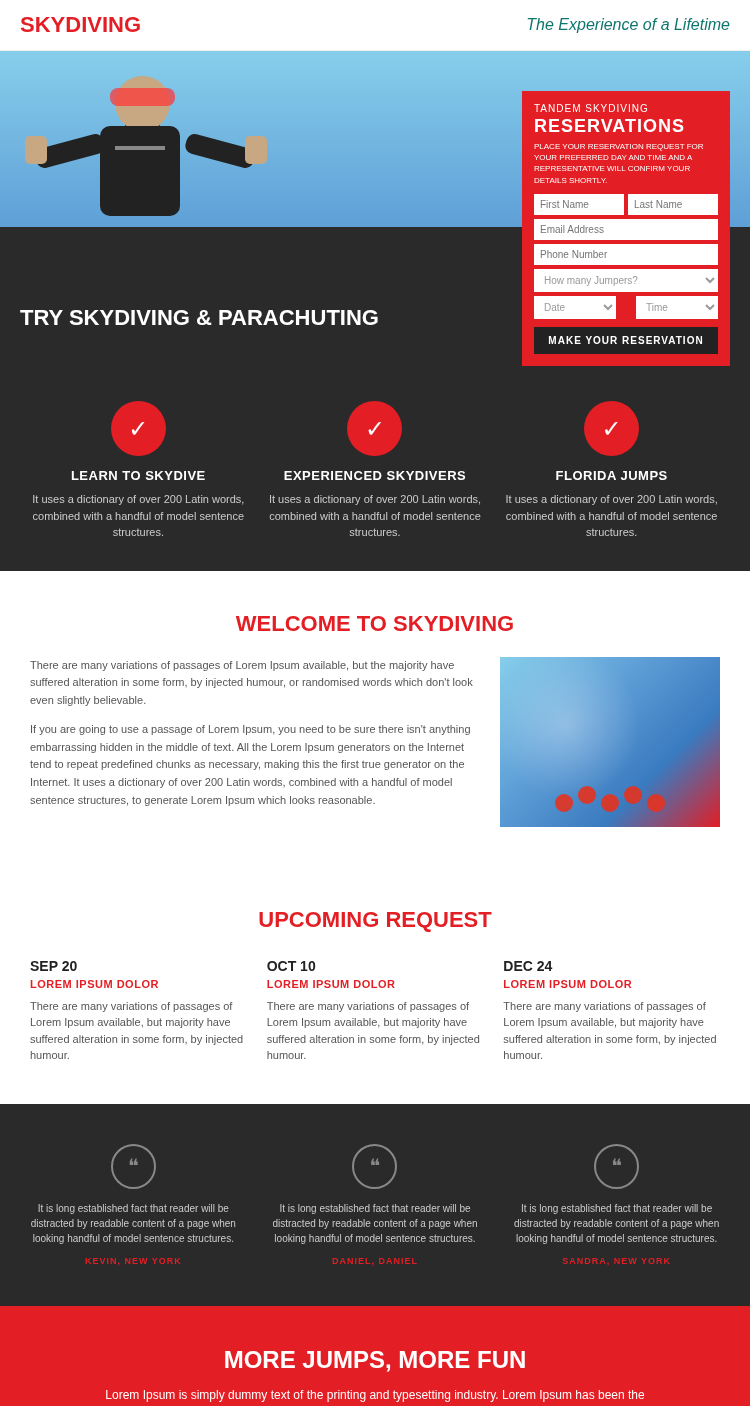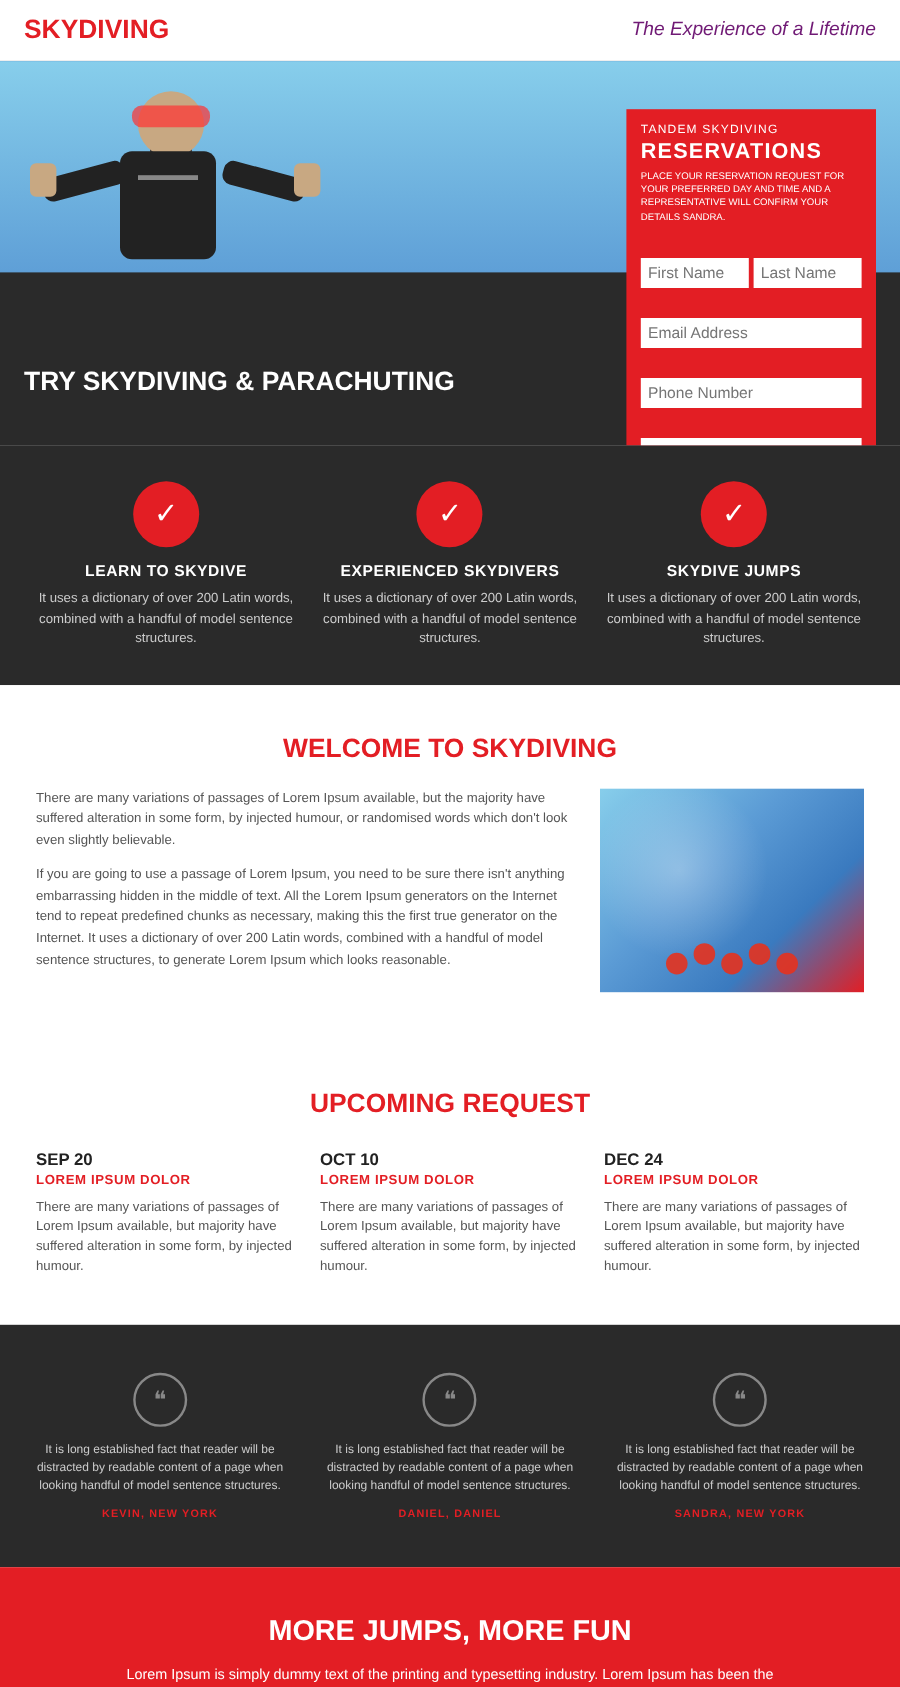--- a/index.html
+++ b/index.html
@@ -9,21 +9,21 @@
     .header {
       display: flex;
       justify-content: space-between;
       align-items: center;
       padding: 12px 20px;
       background: #fff;
       border-bottom: 1px solid #eee;
     }
     .logo { font-size: 22px; font-weight: 900; color: #222; }
     .logo span { color: #e31e24; }
-    .tagline { font-size: 16px; color: #701a75; font-style: italic; }
+    .tagline { font-size: 16px; color: #0f766e; font-style: italic; }
 
     
     .hero {
       position: relative;
       width: 750px;
       height: 320px;
       background: linear-gradient(180deg, #87CEEB 0%, #5ba3d4 40%, #333 100%);
       overflow: hidden;
     }
     .hero-bg {
@@ -52,24 +52,23 @@
       color: #fff;
     }
     .reservation-box .res-header { font-size: 10px; margin-bottom: 2px; letter-spacing: 1px; }
     .reservation-box h3 { font-size: 18px; font-weight: 900; letter-spacing: 1px; margin-bottom: 4px; }
     .reservation-box .res-sub { font-size: 8px; line-height: 1.4; margin-bottom: 8px; }
     .res-form input, .res-form select {
       width: 100%;
       padding: 5px 6px;
       margin-bottom: 4px;
       border: none;
-      font-size: 13px;
+      font-size: 10px;
       background: #fff;
       color: #999;
-      margin-top: 21px;
     }
     .res-form .name-row { display: flex; gap: 4px; }
     .res-form .name-row input { width: 50%; }
     .res-form .date-row { display: flex; gap: 20px; }
     .res-form .date-row select { width: 50%; }
     .res-btn {
       width: 100%;
       background: #222;
       color: #fff;
       border: none;
@@ -216,58 +215,59 @@
     <div style="position:absolute;top:90px;left:100px;width:50px;height:4px;background:#888;z-index:4;"></div>
   </div>
 
   <div class="hero-text">
     <h1>TRY SKYDIVING &amp; PARACHUTING</h1>
   </div>
 
   <div class="reservation-box">
     <div class="res-header">TANDEM SKYDIVING</div>
     <h3>RESERVATIONS</h3>
-    <p class="res-sub">PLACE YOUR RESERVATION REQUEST FOR YOUR PREFERRED DAY AND TIME AND A REPRESENTATIVE WILL CONFIRM YOUR DETAILS SANDRA.</p>
+    <p class="res-sub">PLACE YOUR RESERVATION REQUEST FOR YOUR PREFERRED DAY AND TIME AND A REPRESENTATIVE WILL CONFIRM YOUR DETAILS SHORTLY.</p>
     <div class="res-form">
       <div class="name-row">
         <input type="text" placeholder="First Name" style="">
         <input type="text" placeholder="Last Name" style="">
       </div>
       <input type="email" placeholder="Email Address" style="">
       <input type="tel" placeholder="Phone Number" style="">
       <select>
         <option>How many Jumpers?</option>
         <option>1</option><option>2</option><option>3</option><option>4</option>
       </select>
       <div class="date-row">
         <select>
           <option>Date</option>
         </select>
         <select>
           <option>Time</option>
         </select>
       </div>
+      <button class="res-btn">MAKE YOUR RESERVATION</button>
     </div>
   </div>
 </section>
 
 <section class="features">
   <div class="feature-item">
     <div class="check-circle">✓</div>
     <h4>LEARN TO SKYDIVE</h4>
     <p>It uses a dictionary of over 200 Latin words, combined with a handful of model sentence structures.</p>
   </div>
   <div class="feature-item">
     <div class="check-circle">✓</div>
     <h4>EXPERIENCED SKYDIVERS</h4>
     <p>It uses a dictionary of over 200 Latin words, combined with a handful of model sentence structures.</p>
   </div>
   <div class="feature-item">
     <div class="check-circle">✓</div>
-    <h4>SKYDIVE JUMPS</h4>
+    <h4>FLORIDA JUMPS</h4>
     <p>It uses a dictionary of over 200 Latin words, combined with a handful of model sentence structures.</p>
   </div>
 </section>
 
 <section class="welcome">
   <h2>
     <span>WELCOME TO SKY</span><span style="color:#e31e24">DIVING</span>
   </h2>
   <div class="welcome-content">
     <div class="welcome-text">

